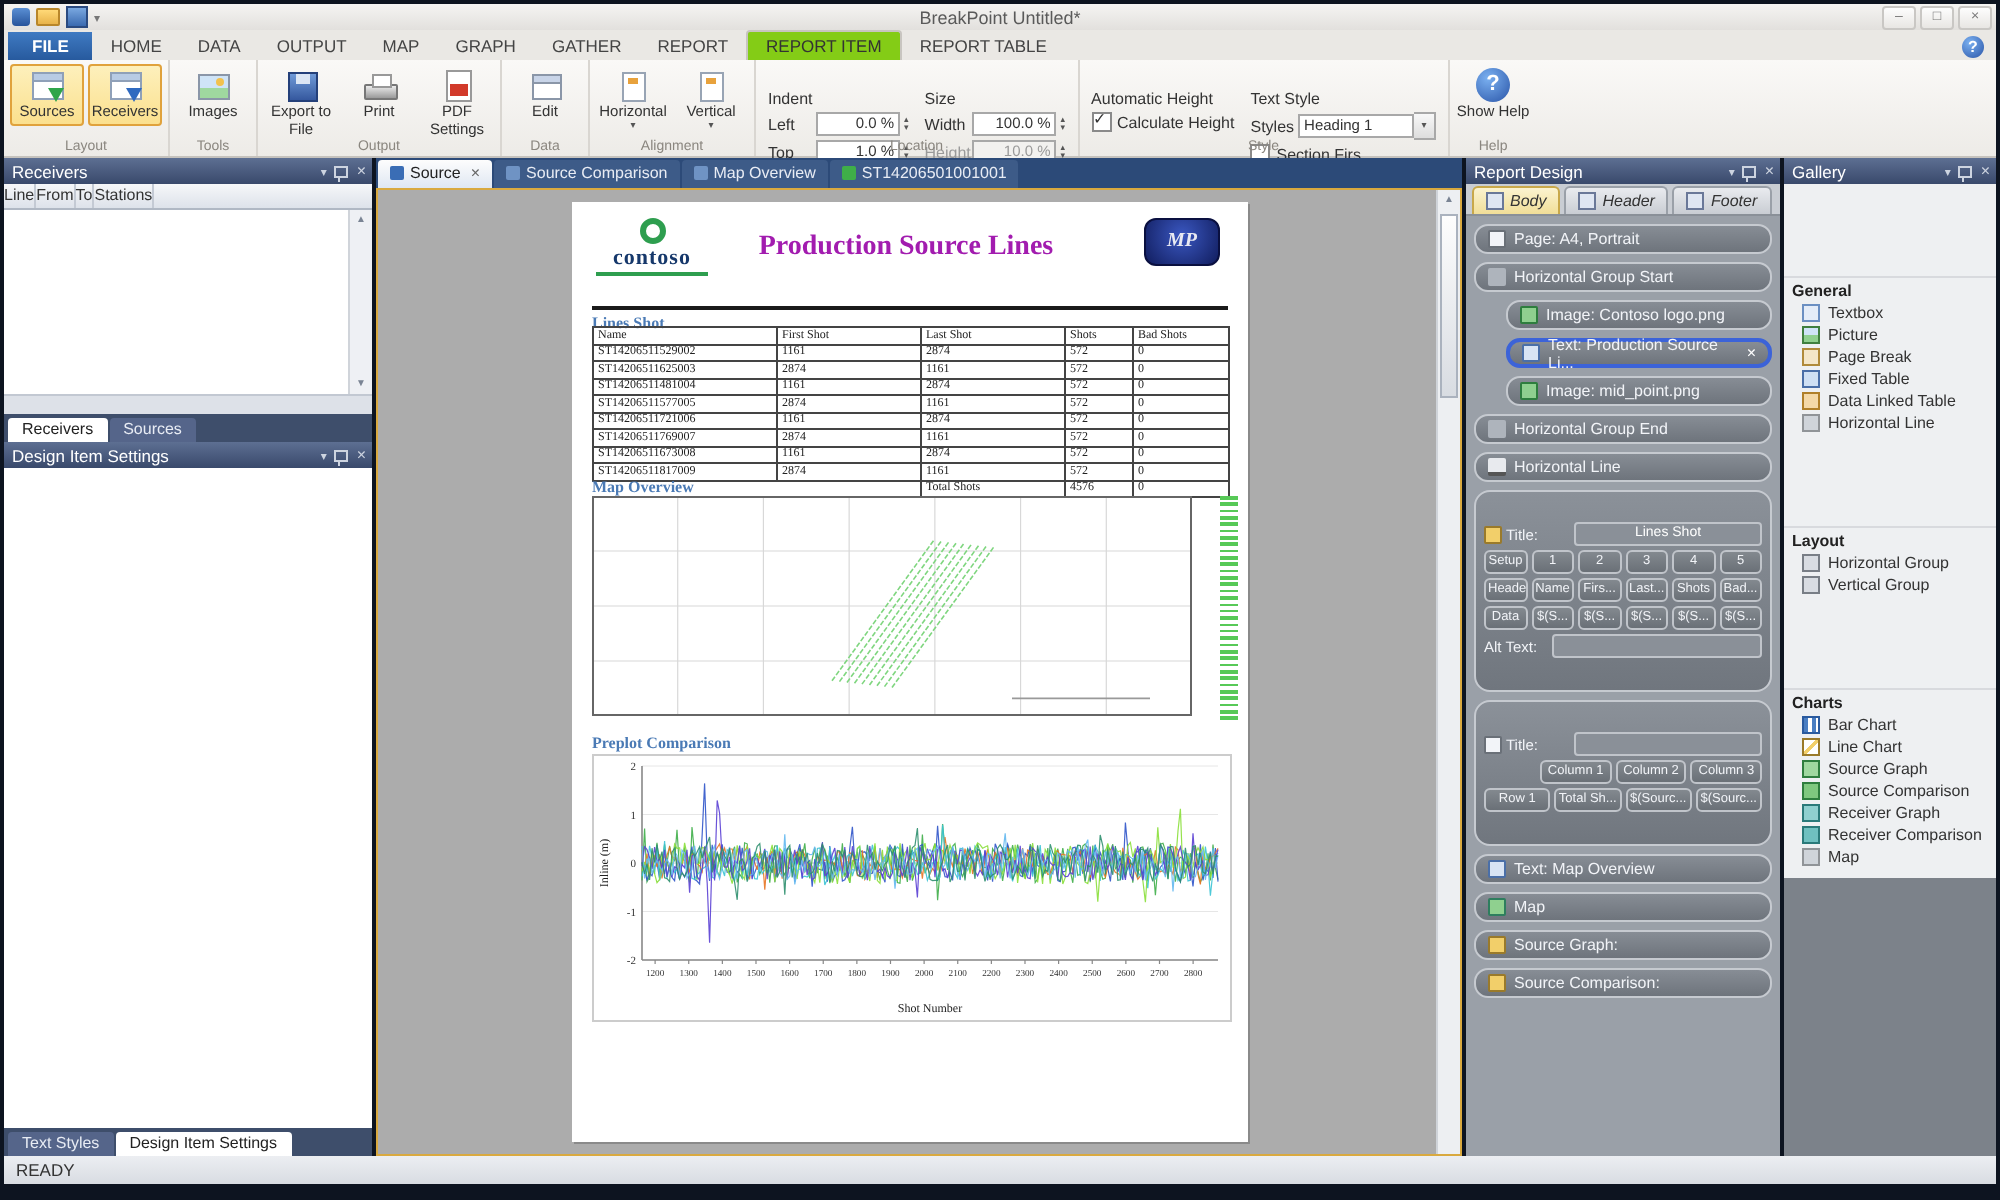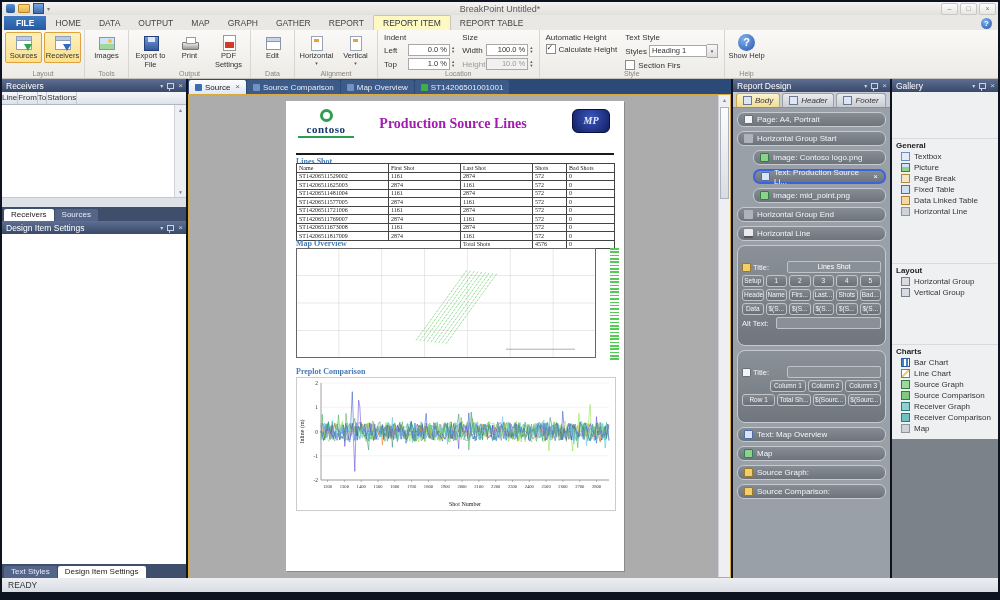--- a/index.html
+++ b/index.html
@@ -17,21 +17,21 @@
   .tb-title{position:absolute;left:0;right:0;text-align:center;font-size:9px;color:#5a5a5a;}
   .win-controls{margin-left:auto;display:flex;gap:2px;margin-right:2px;z-index:2;}
   .win-btn{width:15px;height:10px;font-size:7px;line-height:9px;text-align:center;color:#777;
     border:1px solid #c9c7c4;background:linear-gradient(#fdfdfd,#e8e6e3);border-radius:2px;}
 
   
   .tabrow{position:absolute;left:2px;top:15px;right:2px;height:15px;background:#eae8e4;display:flex;align-items:flex-end;}
   .file-tab{background:linear-gradient(#3f7ac2,#275a9e);color:#fff;font-size:8.5px;font-weight:bold;
     padding:0 12px;height:14px;line-height:14px;margin-left:2px;}
   .rtab{font-size:8.5px;color:#444;padding:0 9px;height:14px;line-height:14px;}
-  .rtab.active{background:#fef9c3;border:1px solid #c8c5c0;border-bottom:none;border-radius:2px 2px 0 0;color:#333;}
+  .rtab.active{background:#84cc16;border:1px solid #c8c5c0;border-bottom:none;border-radius:2px 2px 0 0;color:#333;}
   .tr-help{margin-left:auto;margin-right:6px;width:11px;height:11px;border-radius:50%;
     background:radial-gradient(circle at 35% 30%,#7ab0f0,#2a55a8);color:#fff;font-size:8px;font-weight:bold;
     text-align:center;line-height:11px;margin-bottom:1px;}
 
   
   .ribbon{position:absolute;left:2px;top:30px;right:2px;height:49px;
     background:linear-gradient(#faf9f7,#edebe7);border-bottom:1px solid #c5c2bd;display:flex;box-sizing:border-box;}
   .rgroup{position:relative;border-right:1px solid #d9d6d1;padding:2px 3px 10px 3px;display:flex;gap:2px;align-items:flex-start;}
   .grp-label{position:absolute;bottom:1px;left:0;right:0;text-align:center;font-size:7px;color:#8a867f;}
   .bigbtn{width:37px;display:flex;flex-direction:column;align-items:center;font-size:7.5px;color:#333;
@@ -50,21 +50,21 @@
   .iprt::before{content:"";position:absolute;left:3px;top:-6px;width:8px;height:5px;background:#fff;border:1px solid #999;}
   .ipdf{position:absolute;left:3px;top:1px;width:11px;height:14px;background:#fff;border:1px solid #999;}
   .ipdf::after{content:"";position:absolute;left:1px;bottom:2px;right:1px;height:6px;background:#d23a2a;}
   .iedit{position:absolute;left:2px;top:3px;width:13px;height:11px;background:#fff;border:1px solid #8a96a8;}
   .iedit::before{content:"";display:block;height:3px;background:#c8d4e8;border-bottom:1px solid #8a96a8;}
   .ialign{position:absolute;left:3px;top:2px;width:10px;height:13px;background:#fff;border:1px solid #98a4b4;}
   .ialign::after{content:"";position:absolute;left:2px;top:2px;width:5px;height:3px;background:#e8a23c;}
   .btn-caret{font-size:5px;color:#555;line-height:4px;}
   .ihelp{width:17px;height:17px;border-radius:50%;background:radial-gradient(circle at 35% 30%,#7ab0f0,#2a55a8);
     color:#fff;font-weight:bold;font-size:11px;line-height:17px;text-align:center;margin-bottom:1px;}
-  .loc-col{display:flex;flex-direction:column;gap:2px;padding:1px 3px;}
+  .loc-col{display:flex;flex-direction:column;gap:2px;padding:1px 3px;margin-top:12px;}
   .loc-h{font-size:8px;color:#333;}
   .loc-row{display:flex;align-items:center;gap:2px;font-size:8px;color:#333;}
   .loc-row .lbl{width:22px;}
   .loc-row.dis{color:#9a9a9a;}
   .vbox{width:36px;height:10px;border:1px solid #a8a8a8;background:#fff;font-size:7.5px;text-align:right;
     padding:0 2px;line-height:10px;color:#333;box-sizing:content-box;}
   .loc-row.dis .vbox{background:#f2f1ef;color:#9a9a9a;}
   .spin{display:flex;flex-direction:column;font-size:4.5px;color:#555;line-height:4px;}
   .chk{width:8px;height:8px;border:1px solid #8a8a8a;background:#fff;display:inline-block;position:relative;flex:none;}
   .chk.on::after{content:"\2713";position:absolute;left:0;top:-2px;font-size:8px;color:#333;}
@@ -95,21 +95,21 @@
   .mini-tabs{height:14px;display:flex;background:#3e4e6b;align-items:flex-end;padding-left:2px;gap:1px;flex:none;}
   .mini-tab{font-size:8px;padding:0 7px;color:#e8ecf4;background:#55658a;border-radius:2px 2px 0 0;
     height:12px;line-height:12px;}
   .mini-tab.active{background:#fff;color:#222;}
   .design-content{flex:1;background:#fff;}
   .left-bottom-tabs{position:absolute;left:2px;bottom:22px;width:184px;height:14px;background:#3e4e6b;
     display:flex;align-items:flex-end;padding-left:2px;gap:1px;box-sizing:border-box;}
 
   
   .doc-area{position:absolute;left:188px;top:79px;width:543px;bottom:22px;}
-  .doc-tabs{height:15px;background:#2c4a78;display:flex;align-items:flex-end;padding-left:1px;gap:1px;}
+  .doc-tabs{height:15px;background:#2c4a78;display:flex;align-items:center;padding-left:1px;gap:1px;}
   .doc-tab{display:flex;align-items:center;gap:3px;font-size:8px;color:#e8ecf4;background:#3d5b88;
     padding:0 6px;height:14px;border-radius:2px 2px 0 0;}
   .doc-tab.active{background:linear-gradient(#fdfdfd,#dfe7f2);color:#222;}
   .dt-icon{width:7px;height:7px;border-radius:1px;background:#6f93c4;flex:none;}
   .dt-close{font-size:8px;color:#666;margin-left:2px;display:none;line-height:8px;}
   .viewport{position:absolute;top:15px;left:0;right:0;bottom:0;background:#acacac;border:1px solid #d9a93f;box-sizing:border-box;}
   .vp-scroll{position:absolute;top:0;right:0;bottom:0;width:11px;background:#edeff2;border-left:1px solid #cfd3d9;}
   .vp-thumb{position:absolute;top:12px;left:1px;right:1px;height:90px;background:linear-gradient(#fdfdfd,#d8dce2);border:1px solid #aab2be;}
 
   

